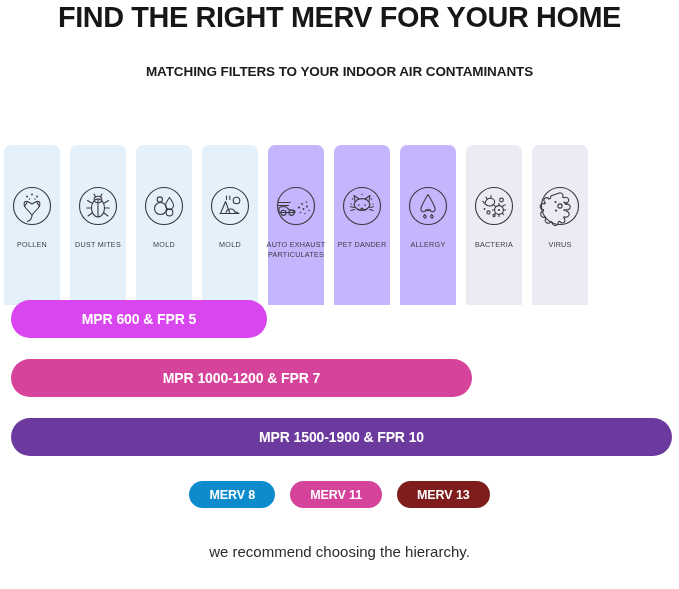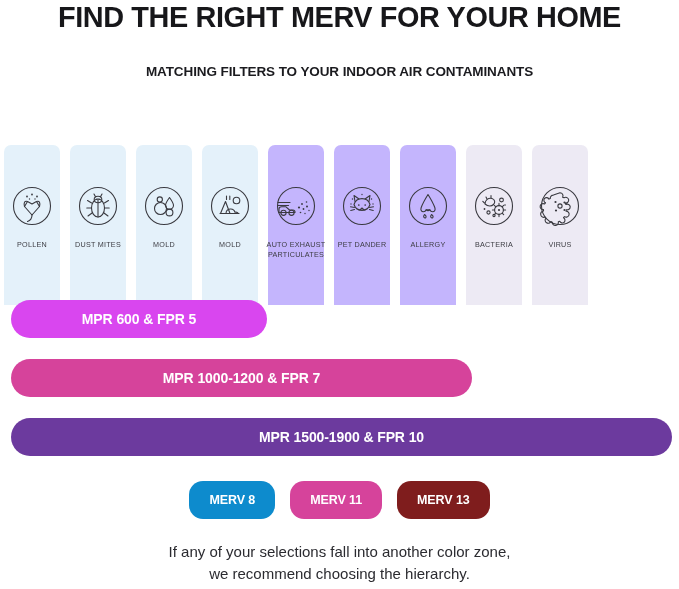--- a/index.html
+++ b/index.html
@@ -109,21 +109,21 @@
   #legend {
     position: absolute;
     top: 481px;
     left: 0;
     width: 679px;
     display: flex;
     justify-content: center;
     gap: 15px;
   }
   .pill {
-    height: 38px;
+    height: 27px;
     padding: 0 20px;
     border-radius: 14px;
     color: #ffffff;
     display: flex;
     align-items: center;
     justify-content: flex-start;
     font-size: 12.5px;
     font-weight: 700;
     letter-spacing: -0.1px;
     white-space: nowrap;
@@ -341,15 +341,14 @@
   </div>
   <div class="pill pill-pink">
     <span>MERV 11</span>
   </div>
   <div class="pill pill-purple">
     <span>MERV 13</span>
   </div>
 </div>
 
 <div id="footer">
-  <div>If any of your selections fall into another color zone,</div>
   <div>we recommend choosing the hierarchy.</div>
 </div>
 
 </body></html>

